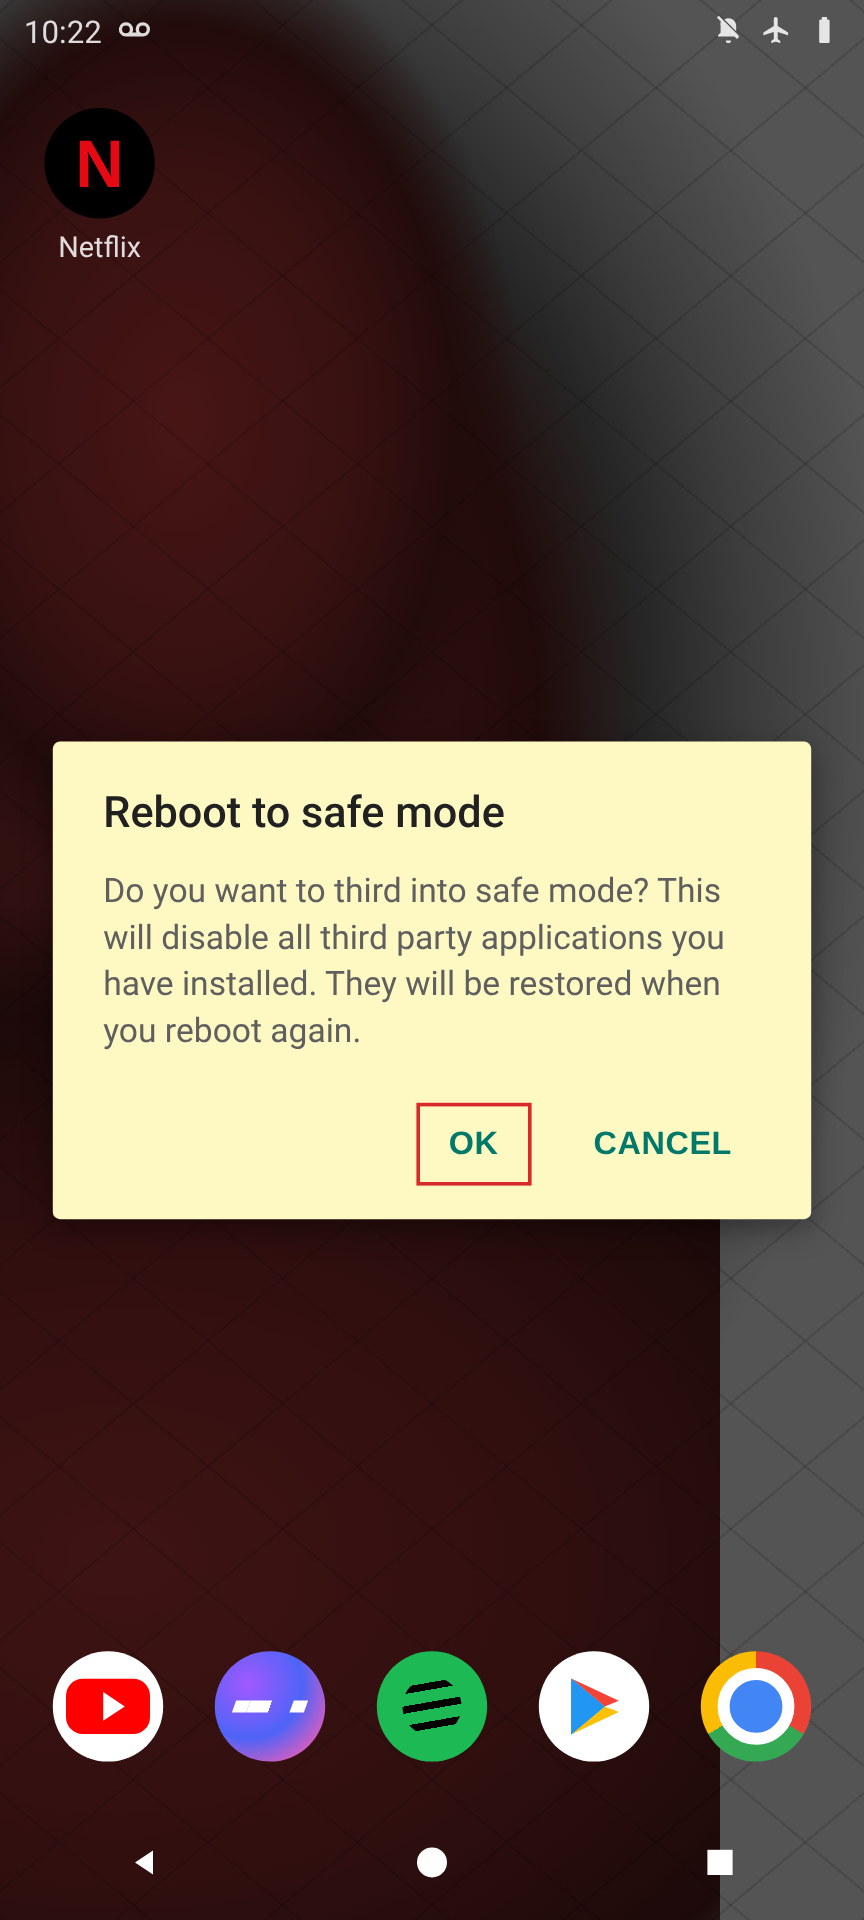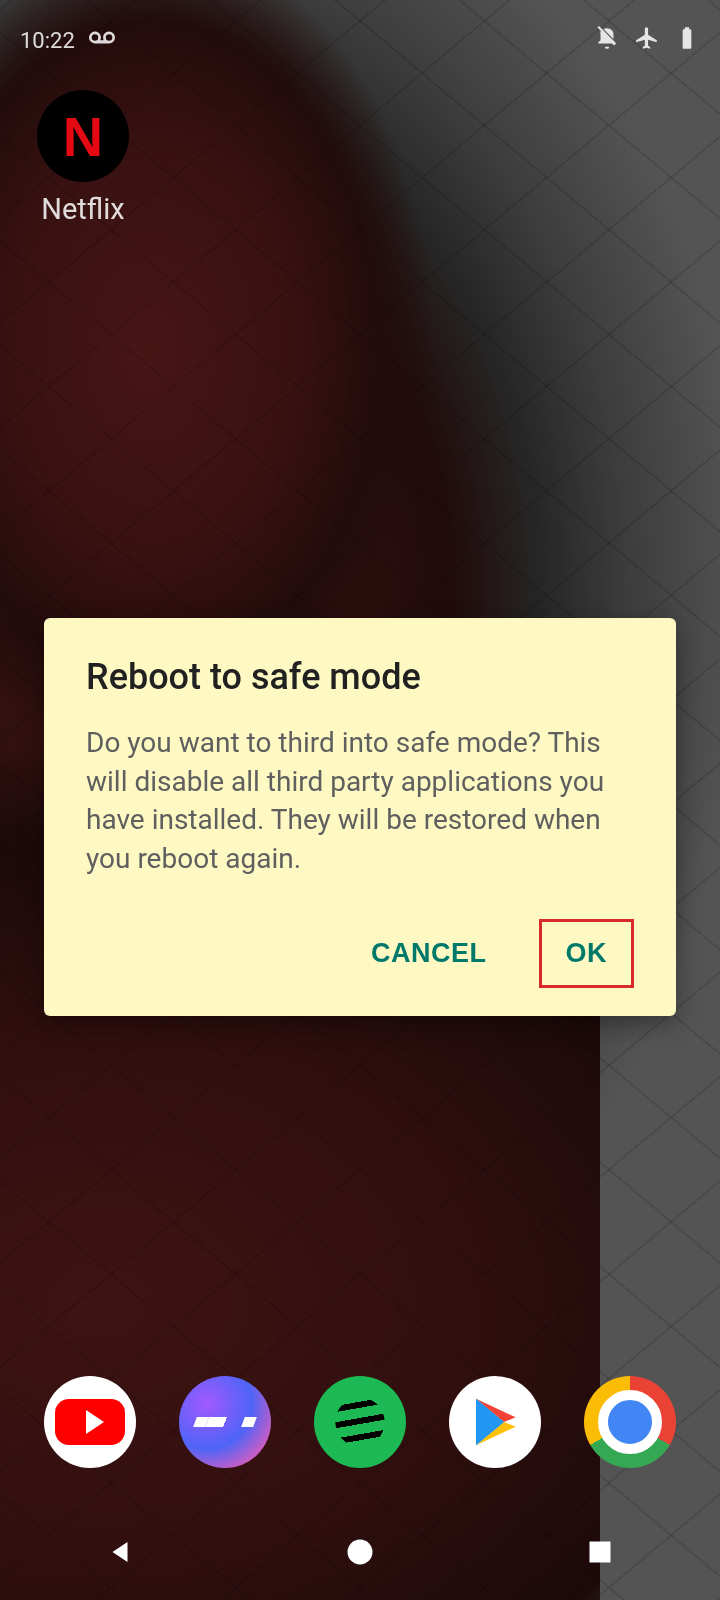--- a/index.html
+++ b/index.html
@@ -38,42 +38,42 @@
     .dim-overlay {
       position: absolute;
       inset: 0;
       background: rgba(0,0,0,0.55);
     }
     .statusbar {
       position: absolute;
       top: 0; left: 0; right: 0;
       height: 56px;
       display: flex;
-      align-items: flex-end;
+      align-items: center;
       padding: 0 20px;
       color: rgba(255,255,255,0.85);
-      font-size: 22px;
+      font-size: 26px;
       z-index: 2;
     }
     .statusbar .left { display: flex; align-items: center; gap: 14px; }
     .statusbar .right { margin-left: auto; display: flex; align-items: center; gap: 14px; }
     .status-ico svg { width: 26px; height: 26px; fill: rgba(255,255,255,0.85); }
     .apps {
       position: absolute;
       top: 90px; left: 28px;
       display: flex; flex-direction: column; align-items: center;
       z-index: 2;
     }
     .app { display: flex; flex-direction: column; align-items: center; width: 110px; }
     .netflix-icon {
       width: 92px; height: 92px; border-radius: 50%;
       background: #000; display: flex; align-items: center; justify-content: center;
       color: #e50914; font-weight: 900; font-size: 56px; font-family: Arial Black, Arial;
     }
-    .app-label { color: rgba(255,255,255,0.85); font-size: 29px; margin-top: 10px; text-align: center; }
+    .app-label { color: rgba(255,255,255,0.85); font-size: 24px; margin-top: 10px; text-align: center; }
     .dock {
       position: absolute;
       bottom: 132px; left: 0; right: 0;
       display: flex; justify-content: space-around; align-items: center;
       padding: 0 22px;
       z-index: 2;
     }
     .dock-icon {
       width: 92px; height: 92px; border-radius: 50%;
       display: flex; align-items: center; justify-content: center;
@@ -156,22 +156,22 @@
   <div class="app">
     <div class="netflix-icon">N</div>
     <div class="app-label">Netflix</div>
   </div>
 </div>
 
 <div class="dialog">
   <div class="dialog-title">Reboot to safe mode</div>
   <div class="dialog-message">Do you want to third into safe mode? This will disable all third party applications you have installed. They will be restored when you reboot again.</div>
   <div class="dialog-actions">
+    <button class="dlg-btn ok-highlight">OK</button>
     <button class="dlg-btn">CANCEL</button>
-    <button class="dlg-btn ok-highlight">OK</button>
   </div>
 </div>
 
 <div class="dock">
   <div class="dock-icon yt"></div>
   <div class="dock-icon msgr"></div>
   <div class="dock-icon spot"></div>
   <div class="dock-icon play">
     <svg viewBox="0 0 48 48">
         <path fill="#4caf50" d="M6 4l24 20L6 44z"></path>

